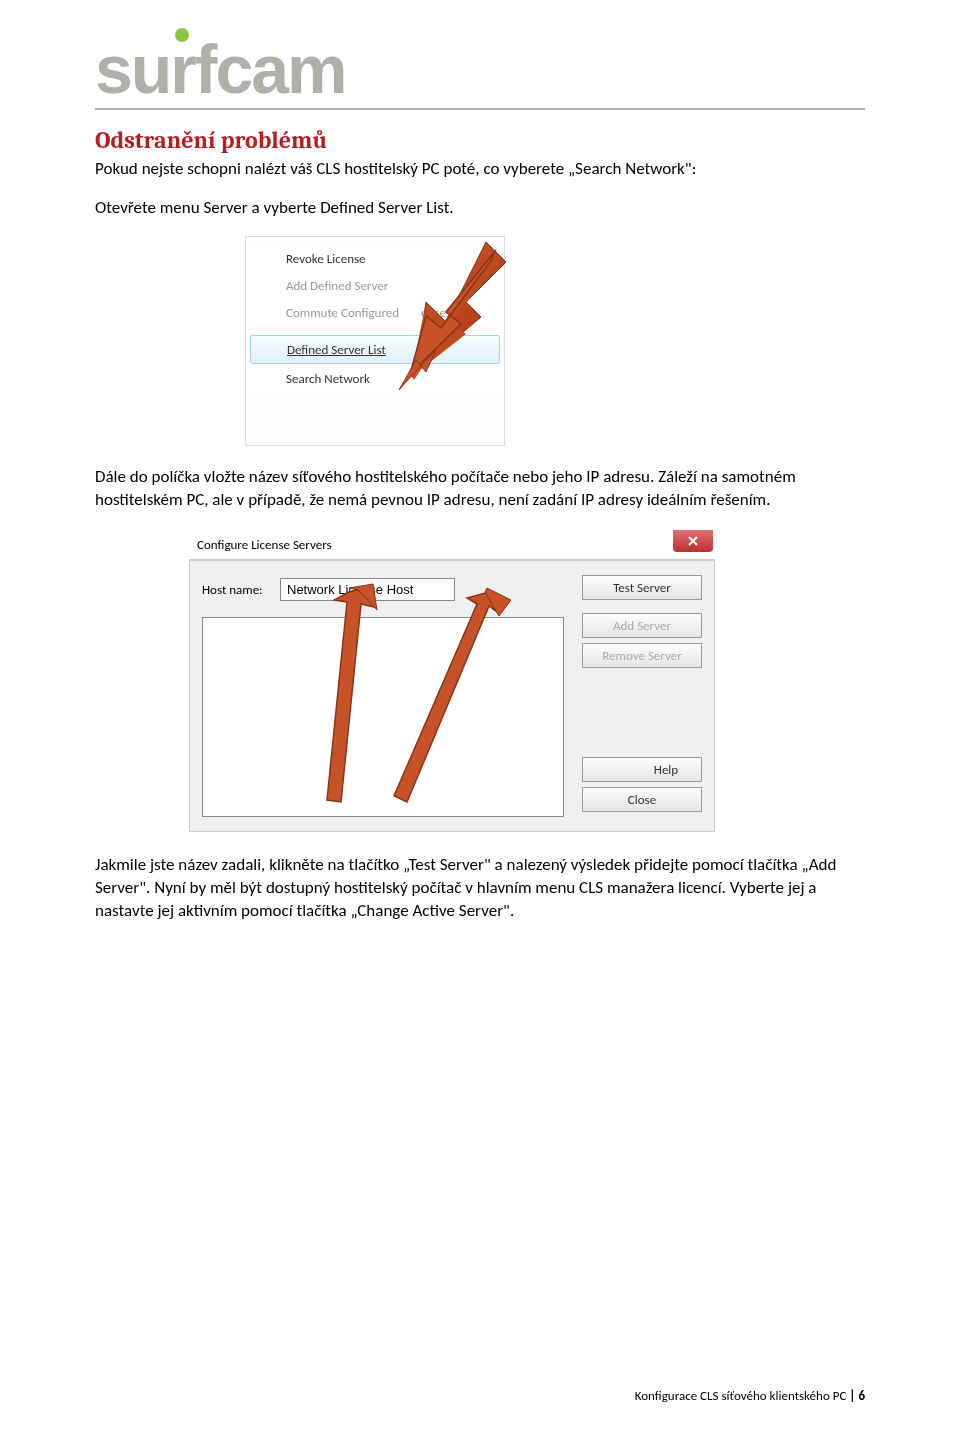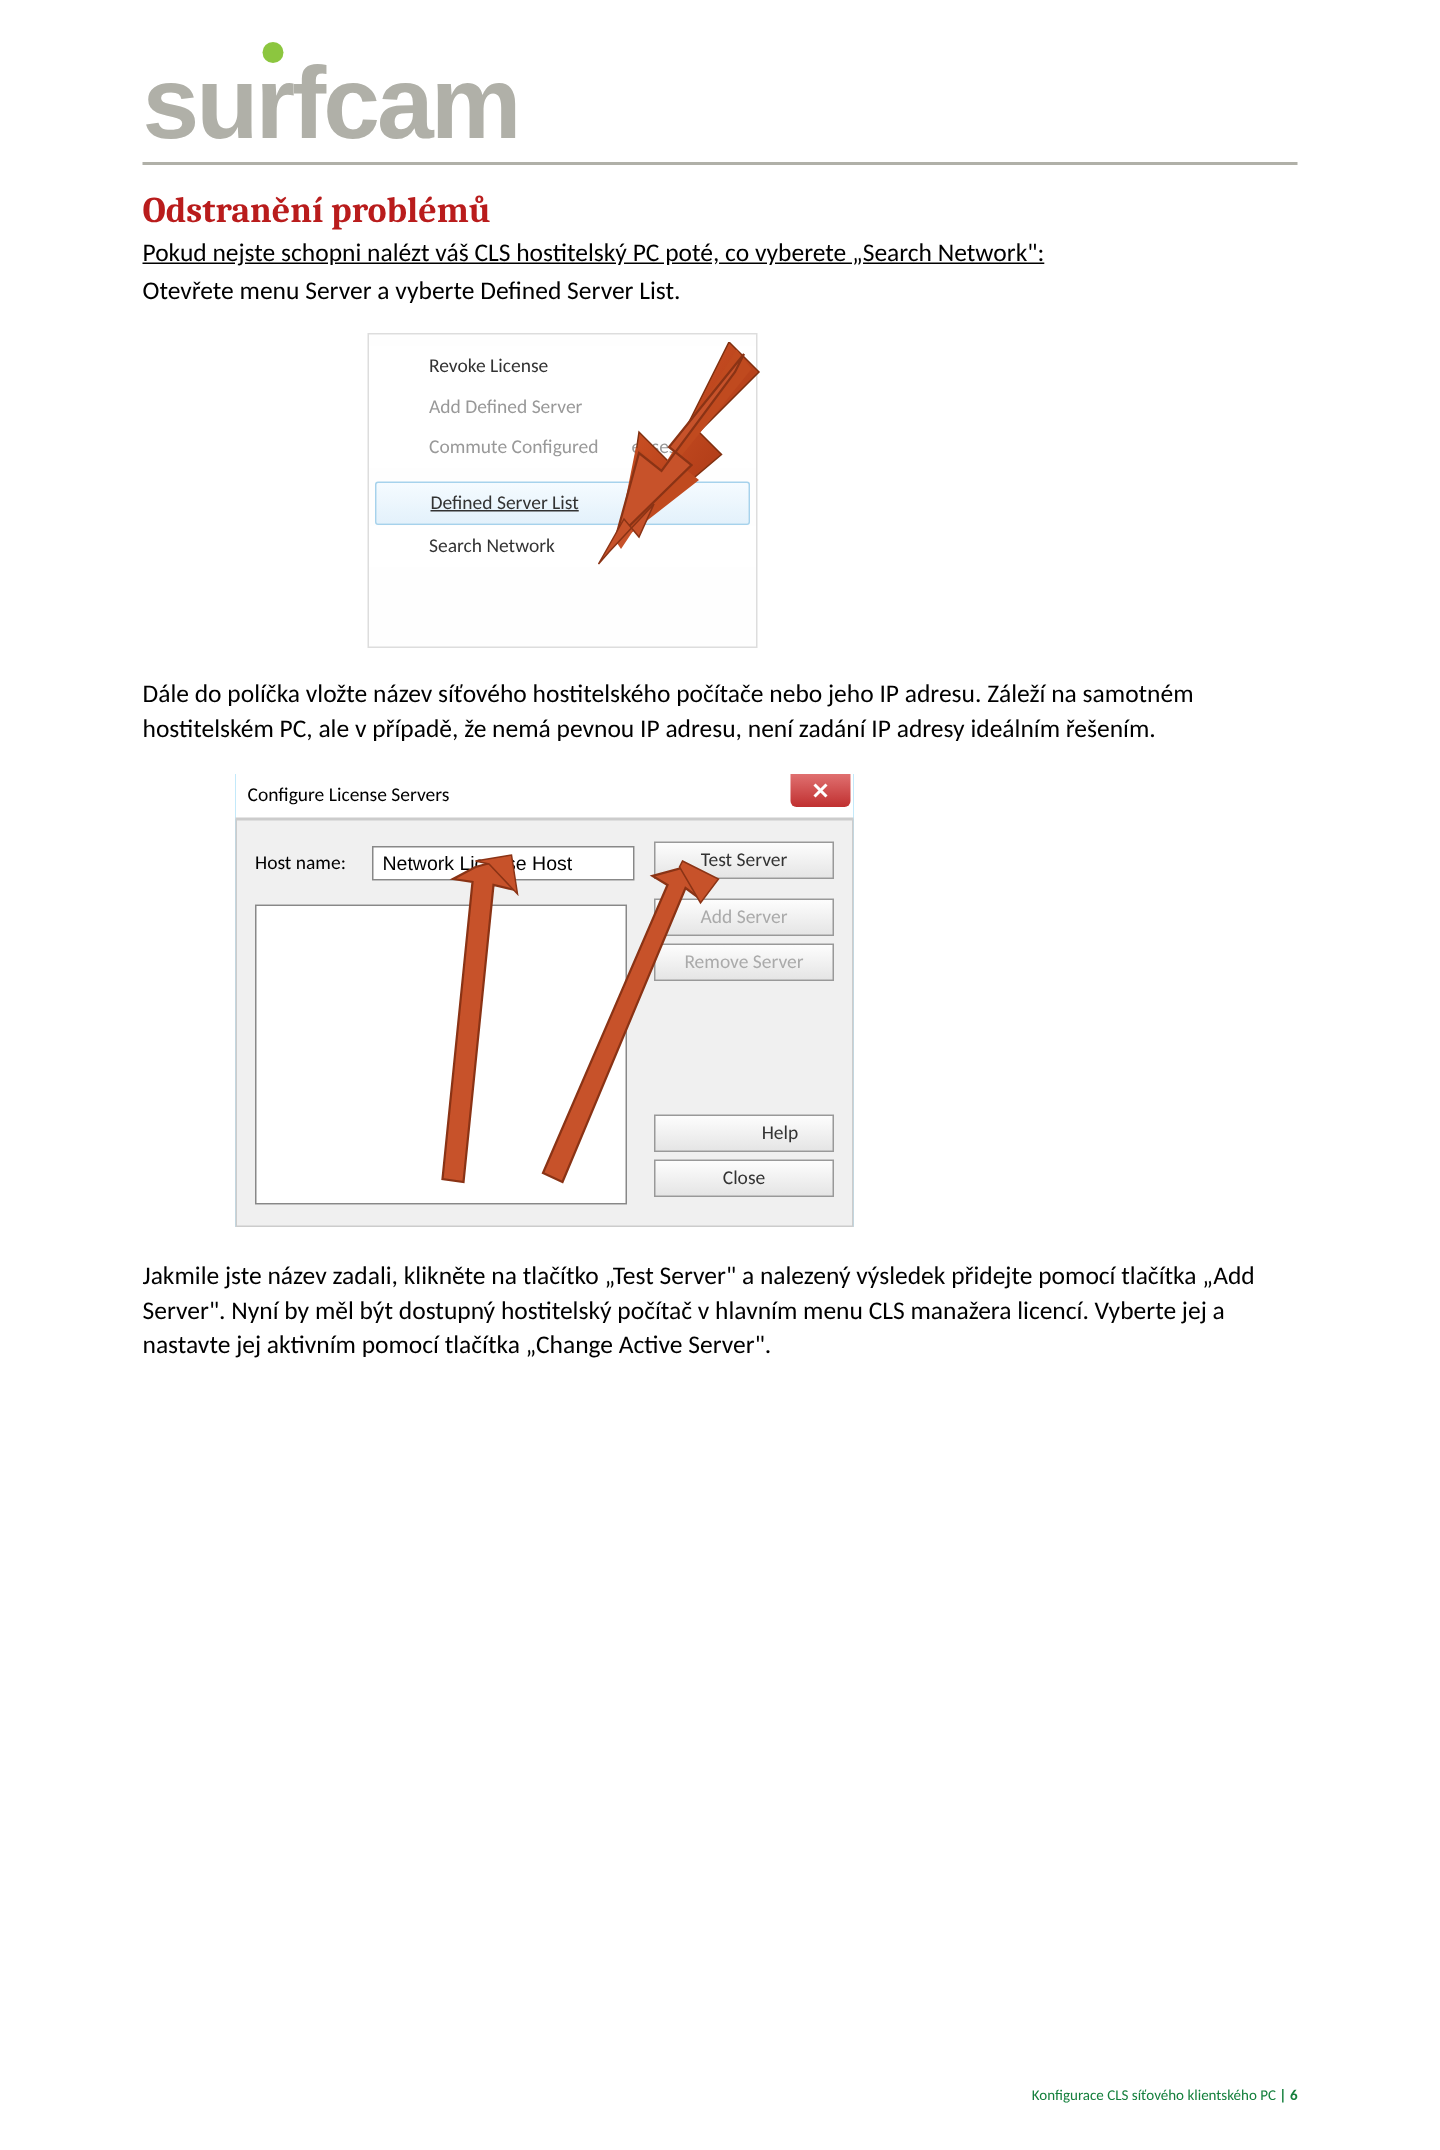--- a/index.html
+++ b/index.html
@@ -63,24 +63,24 @@
     margin: 1px 4px;
     padding-left: 36px;
     text-decoration: underline;
   }
   .arrow1 {
     position: absolute;
     left: 150px;
     top: 5px;
   }
   .screenshot2 {
-    width: 412px;
-    margin: 18px 0 22px 62px;
-    position: relative;
-    background: #0ea5e9;
+    width: 526px;
+    margin: 18px 0 22px 94px;
+    position: relative;
+    background: #a21caf;
   }
   .dlg-title-bar {
     height: 30px;
     background: #fff;
     border-bottom: 1px solid #ccc;
     display: flex;
     align-items: center;
     padding: 0 8px;
     font-size: 13px;
     position: relative;
@@ -149,22 +149,22 @@
   .arrow2-wrap {
     position: absolute;
     top: 52px;
     left: 100px;
     pointer-events: none;
   }
   .footer {
     position: absolute;
     bottom: 30px;
     right: 95px;
-    font-size: 10px;
-    color: #15803d;
+    font-size: 13px;
+    color: #000000;
   }
   .footer b { font-weight: 700; }
 </style>
 </head>
 <body>
 
 
 
 
 <div class="logo-wrap">
@@ -172,21 +172,21 @@
   <svg style="position:absolute; left:78px; top:-4px;" width="18" height="18">
       <circle cx="9" cy="9" r="7" fill="#8cc63f"></circle>
     </svg>
 </div>
 <div class="header-line"></div>
 
 
 <h1>Odstranění problémů</h1>
 
 
-<p class="body-text" style="margin-bottom:2px;text-decoration:underline;">Pokud nejste schopni nalézt  váš CLS hostitelský PC poté, co vyberete „Search Network":</p>
+<p class="body-text" style="margin-bottom:16px;">Pokud nejste schopni nalézt  váš CLS hostitelský PC poté, co vyberete „Search Network":</p>
 <p class="body-text">Otevřete menu Server a vyberte Defined Server List.</p>
 
 
 <div class="screenshot1">
   <div class="menu-item"><span>Revoke License</span></div>
   <div class="menu-item disabled"><span>Add Defined Server</span></div>
   <div class="menu-item disabled" style="display:flex;align-items:flex-end;">
     <span>Commute Configured</span>
     <span style="margin-left:22px;">enses</span>
   </div>

